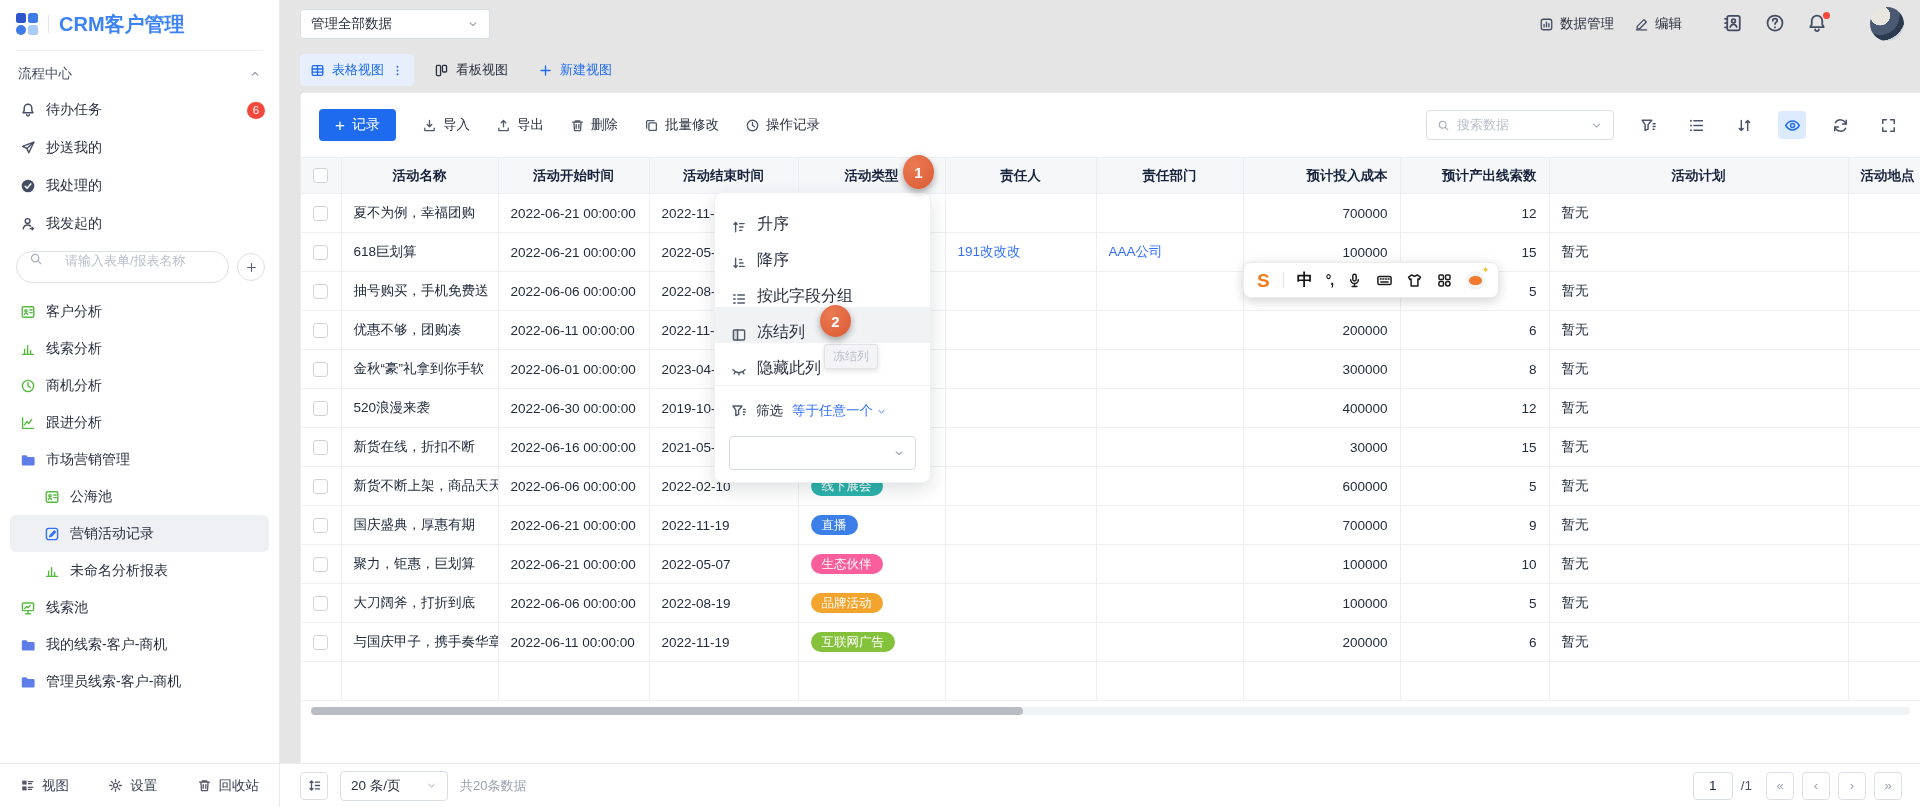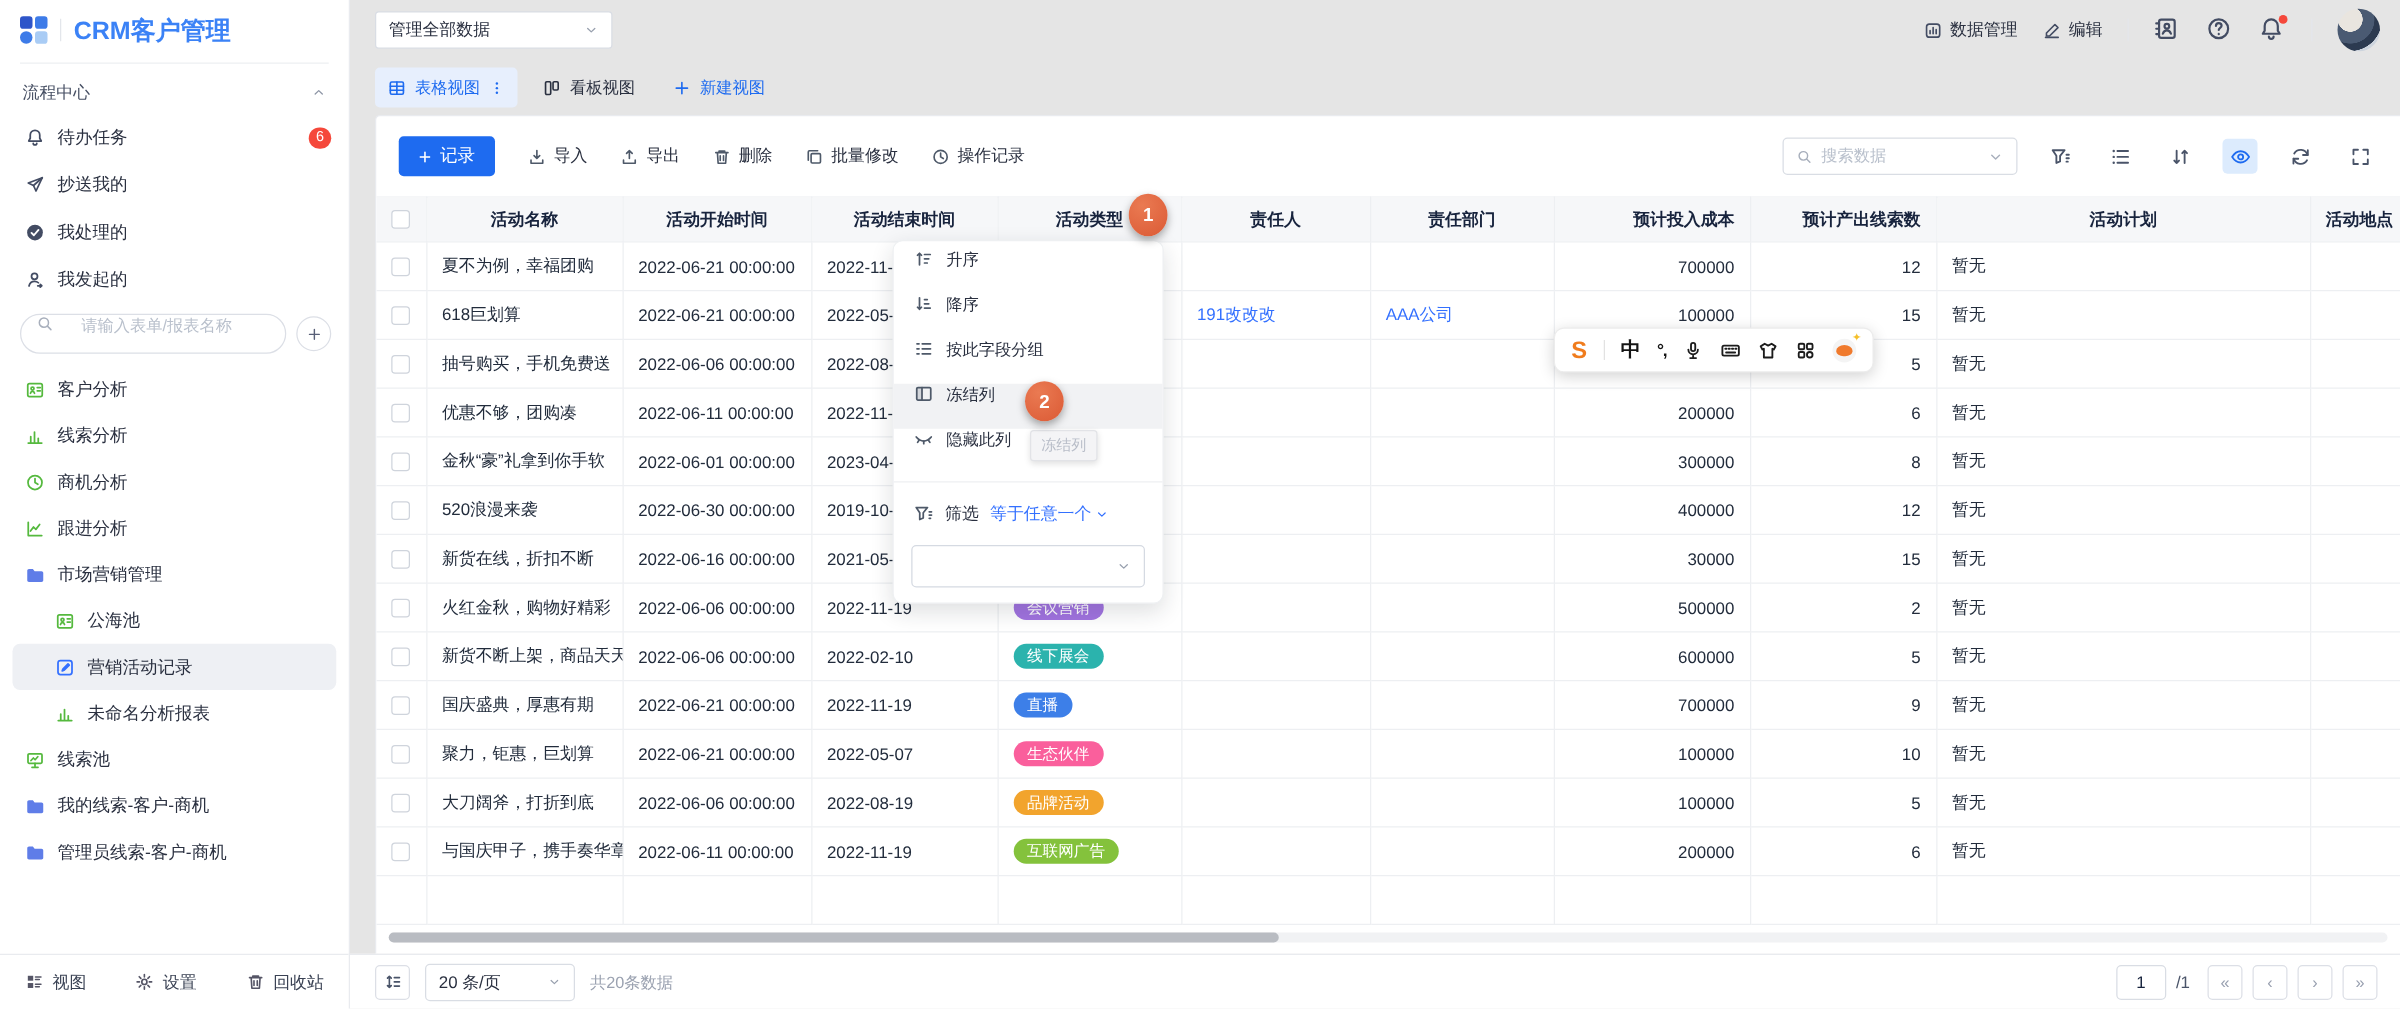--- a/index.html
+++ b/index.html
@@ -83,30 +83,30 @@
 th.r,td.r{text-align:right}
 .cb{display:inline-block;width:15px;height:15px;border:1px solid #cfd4dc;border-radius:3px;background:#fff;vertical-align:middle;cursor:pointer}
 .link{color:#3370ff;cursor:pointer}
 .tag{display:inline-block;color:#fff;font-size:12.5px;padding:4px 11px;border-radius:11px;line-height:1}
 .hscroll{position:relative;height:8px;margin:6px 10px 0;background:#f1f2f4;border-radius:4px}
 .hthumb{position:absolute;left:0;top:0;width:712px;height:8px;background:#b9bcc2;border-radius:4px;cursor:pointer}
 
 .bottom-bar{height:44px;background:#fff;border-top:1px solid #e9ebef;display:flex;align-items:center;padding:0 18px 0 20px;gap:12px}
 .sq-btn{width:28px;height:28px;border:1px solid #dcdfe6;border-radius:4px;display:flex;align-items:center;justify-content:center;color:#4a5469;background:#fff;cursor:pointer}
 .sq-btn .ic{width:15px;height:15px}
-.size-select{width:120px;height:30px;border:1px solid #d9dde4;border-radius:4px;display:flex;align-items:center;padding:0 10px;font-size:13.5px;color:#2a3040;background:#fff}
+.size-select{width:108px;height:30px;border:1px solid #d9dde4;border-radius:4px;display:flex;align-items:center;padding:0 10px;font-size:13.5px;color:#2a3040;background:#fff}
 .size-select .ic{margin-left:auto;width:11px;height:11px;color:#98a0ae}
 .total-txt{color:#9aa1b0;font-size:13px}
 .pager{margin-left:auto;display:flex;align-items:center;gap:8px}
 .page-box{width:40px;height:28px;border:1px solid #d9dde4;border-radius:4px;display:flex;align-items:center;justify-content:center;font-size:13.5px;background:#fff}
 .page-of{color:#4a5469;font-size:13.5px;margin-right:6px}
 .nav-sq{width:28px;height:28px;border:1px solid #dcdfe6;border-radius:4px;display:flex;align-items:center;justify-content:center;color:#99a0b0;background:#fff;font-size:13px;cursor:pointer}
 
 .ctx-menu{position:absolute;left:714px;top:192px;width:217px;background:#fff;border:1px solid #eef0f2;border-radius:8px;box-shadow:0 6px 18px rgba(31,35,41,.14);padding:6px 0 12px;z-index:50}
-.menu-item{height:36px;display:flex;align-items:flex-start;gap:10px;padding:0 16px;color:#2a3040;font-size:13px;cursor:pointer}
+.menu-item{height:36px;display:flex;align-items:flex-end;gap:10px;padding:0 16px;color:#2a3040;font-size:16px;cursor:pointer}
 .menu-item .ic{color:#4e5969}
 .menu-item.hover{background:#f1f2f4}
 .menu-div{height:1px;background:#eef0f2;margin:6px 0 8px}
 .menu-filter{height:34px;display:flex;align-items:center;gap:9px;padding:0 16px;color:#2a3040;font-size:13.5px}
 .menu-filter .ic{color:#4e5969}
 .flink{display:flex;align-items:center;gap:3px;color:#3370ff;cursor:pointer}
 .flink .ic{width:11px;height:11px;color:#3370ff}
 .menu-select{height:34px;margin:8px 14px 0;border:1px solid #d5dae2;border-radius:4px;display:flex;align-items:center;padding:0 10px;cursor:pointer}
 .menu-select .ic{margin-left:auto;width:12px;height:12px;color:#98a0ae}
 .marker{position:absolute;width:31px;height:34px;border-radius:50%;background:radial-gradient(circle at 35% 28%,#ea7a52,#db5a35);color:#fff;font-weight:bold;font-size:15px;display:flex;align-items:center;justify-content:center;box-shadow:0 3px 7px rgba(0,0,0,.35);z-index:60}
@@ -650,33 +650,20 @@
                 <td></td>
                 <td></td>
                 <td></td>
                 <td class="r">30000</td>
                 <td class="r">15</td>
                 <td>暂无</td>
                 <td></td>
               </tr>
               <tr>
                 <td class="c"><span class="cb"></span></td>
-                <td>火红金秋，购物好精彩</td>
-                <td>2022-06-06 00:00:00</td>
-                <td>2022-11-19</td>
-                <td><span class="tag" style="background:#a173e0">会议营销</span></td>
-                <td></td>
-                <td></td>
-                <td class="r">500000</td>
-                <td class="r">2</td>
-                <td>暂无</td>
-                <td></td>
-              </tr>
-              <tr>
-                <td class="c"><span class="cb"></span></td>
                 <td>新货不断上架，商品天天特价</td>
                 <td>2022-06-06 00:00:00</td>
                 <td>2022-02-10</td>
                 <td><span class="tag" style="background:#2bb3ad">线下展会</span></td>
                 <td></td>
                 <td></td>
                 <td class="r">600000</td>
                 <td class="r">5</td>
                 <td>暂无</td>
                 <td></td>

